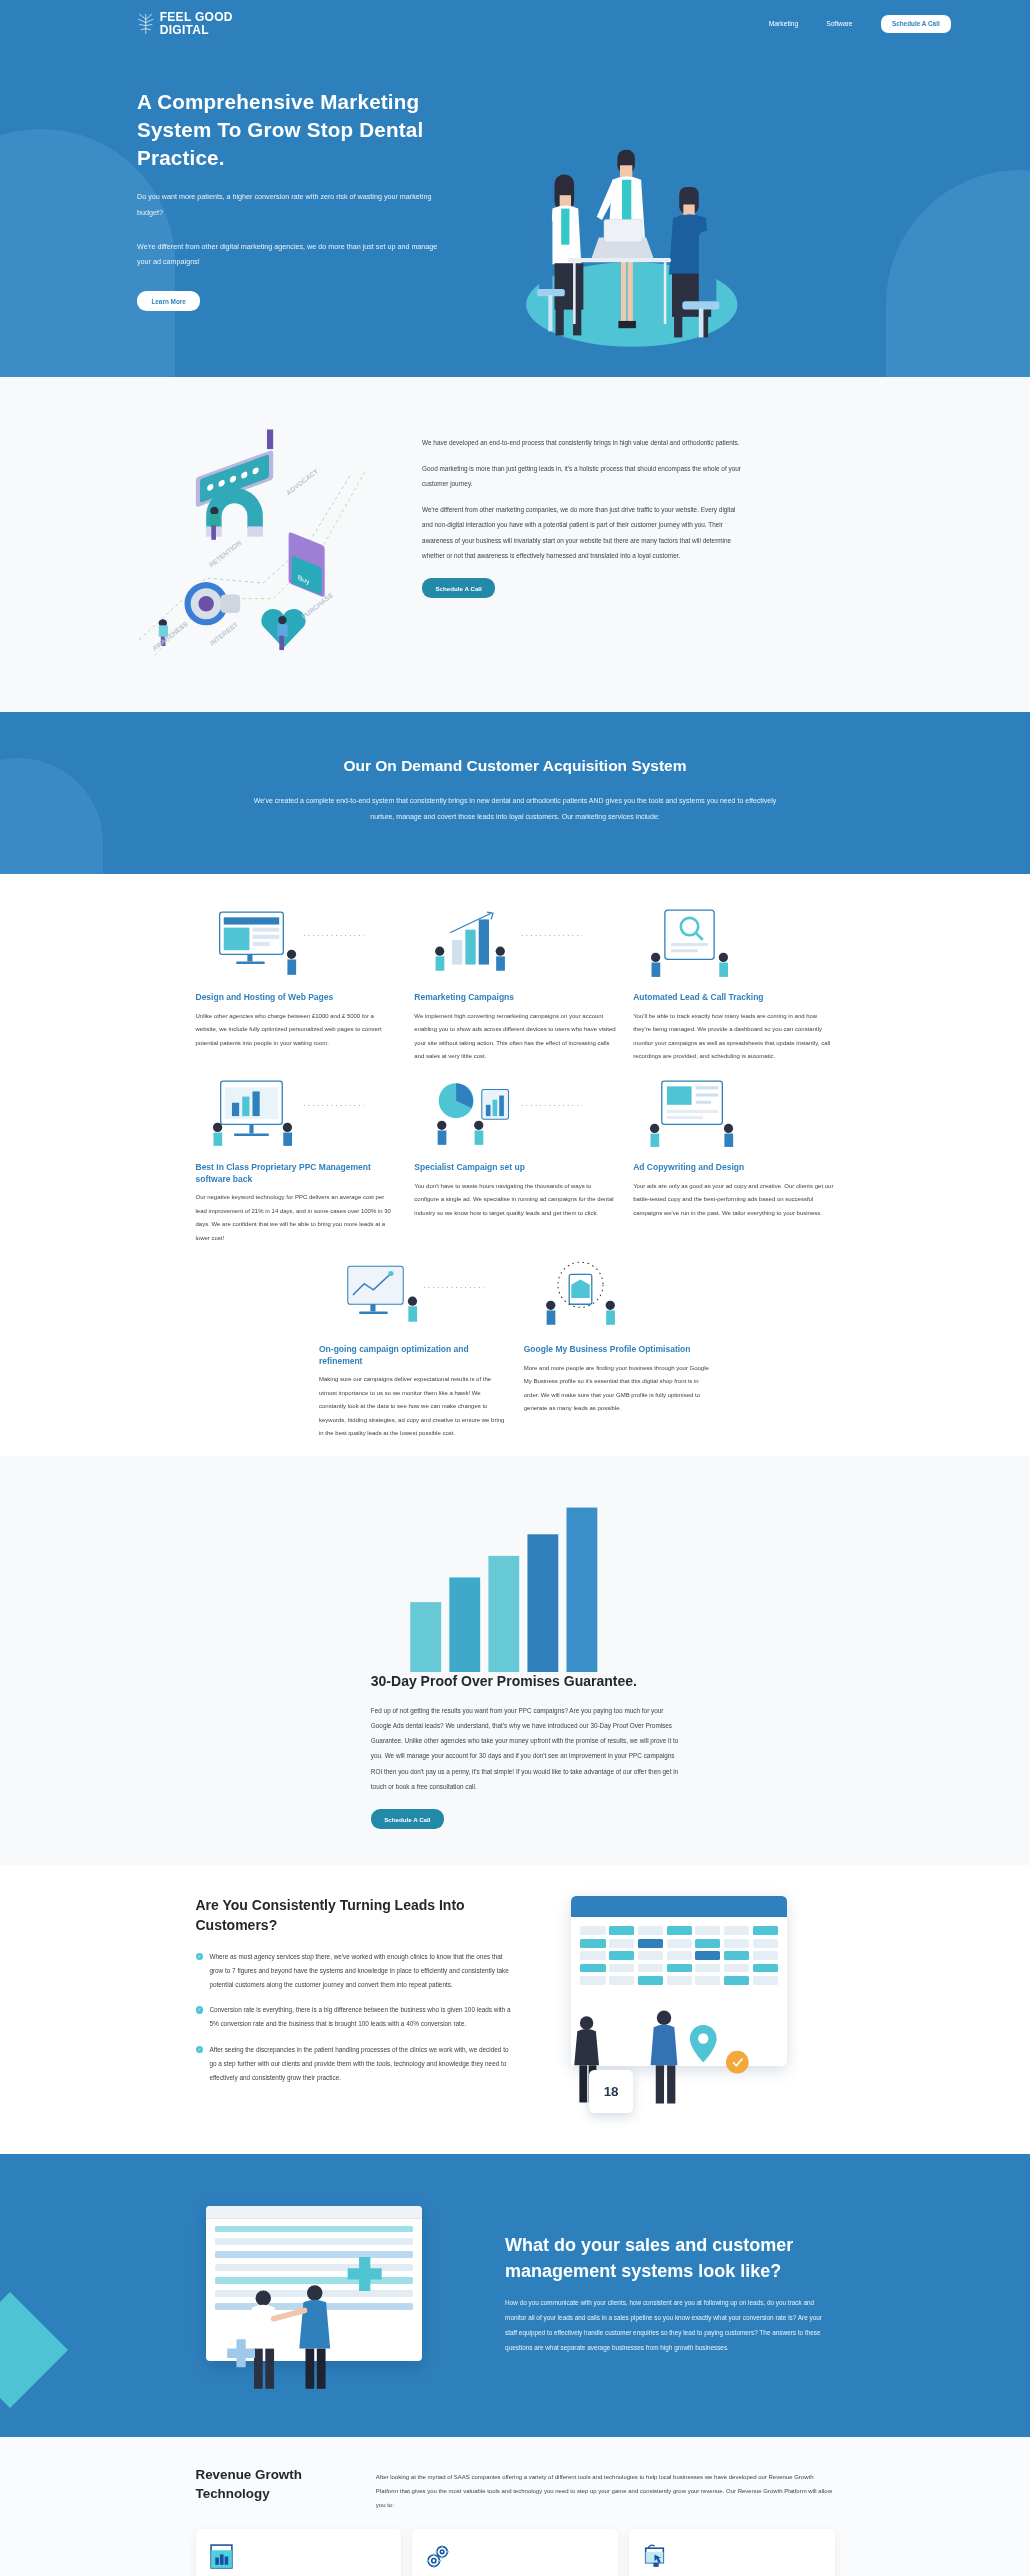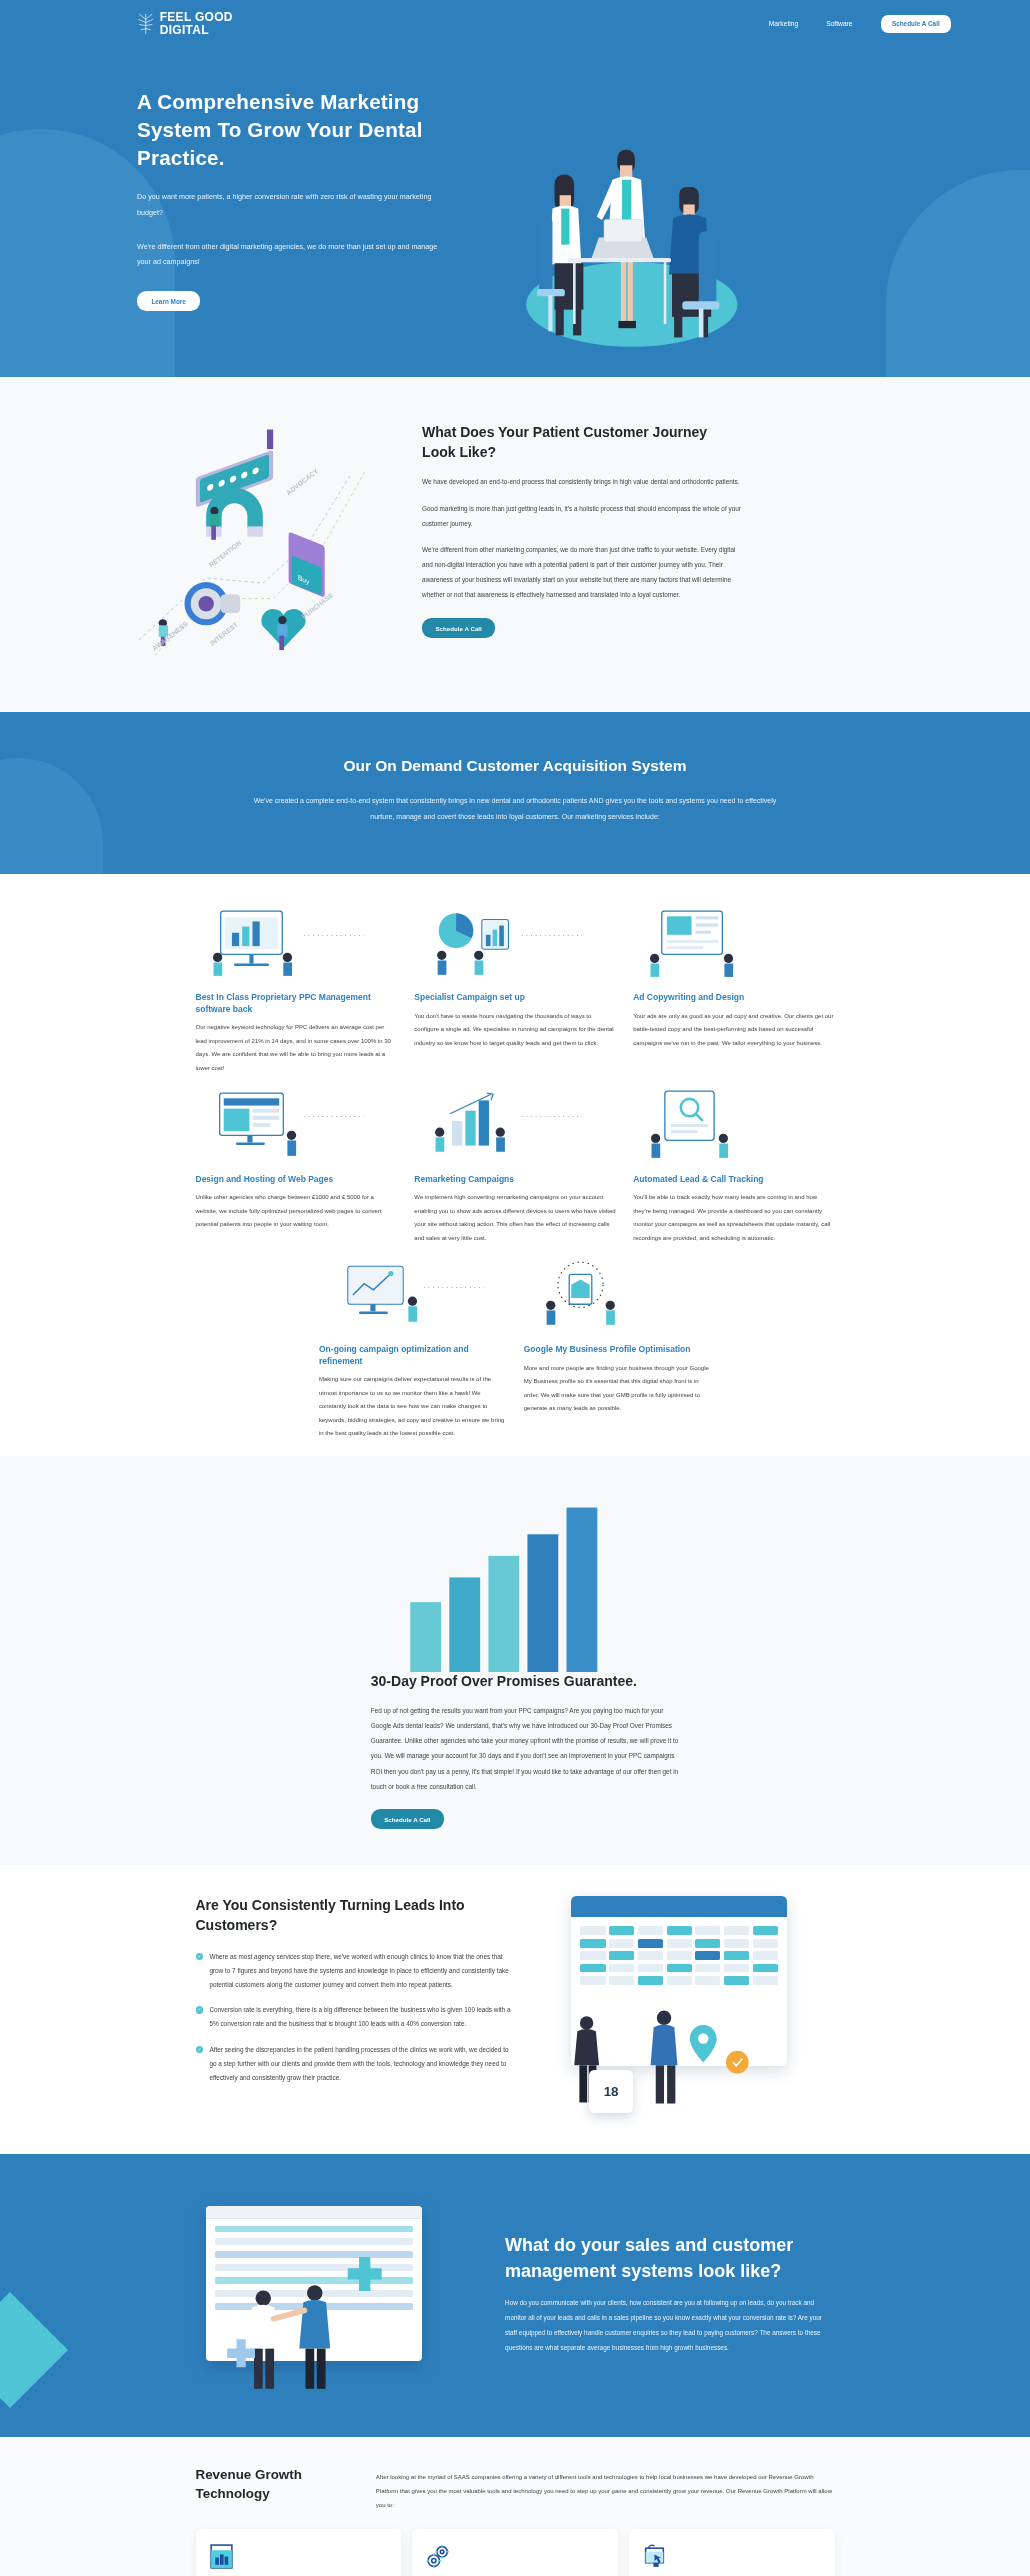--- a/index.html
+++ b/index.html
@@ -144,21 +144,21 @@
       </div>
       <nav class="nav-links">
         <a href="#">Marketing</a>
         <a href="#">Software</a>
         <button class="pill">Schedule A Call</button>
       </nav>
     </div>
 
     <div class="hero-body">
       <div class="hero-left">
-        <h1 class="hero-h1">A Comprehensive Marketing System To Grow Your Dental Practice.</h1>
+        <h1 class="hero-h1">A Comprehensive Marketing System To Grow Stop Dental Practice.</h1>
         <p class="hero-p">Do you want more patients, a higher conversion rate with zero risk of wasting your marketing budget?</p>
         <p class="hero-p">We're different from other digital marketing agencies, we do more than just set up and manage your ad campaigns!</p>
         <button class="btn-white">Learn More</button>
       </div>
 
       <div class="hero-art">
         <svg width="289" height="268" viewBox="0 0 560 520">
           <ellipse cx="300" cy="420" rx="205" ry="82" fill="#4fc4d4"></ellipse>
 
           <rect x="272" y="120" width="34" height="46" rx="16" fill="#2b2b3a"></rect>
@@ -268,37 +268,95 @@
         <g fill="#b9c3d0" font-size="13" font-family="sans-serif" font-weight="bold">
           <text transform="translate(40,462) rotate(-38)">AWARENESS</text>
           <text transform="translate(152,452) rotate(-38)">INTEREST</text>
           <text transform="translate(330,400) rotate(-38)">PURCHASE</text>
           <text transform="translate(150,300) rotate(-38)">RETENTION</text>
           <text transform="translate(300,160) rotate(-38)">ADVOCACY</text>
         </g>
       </svg>
     </div>
     <div class="journey-txt">
-      <h2 class="dark">What Does Your Patient Customer Journey Look Like?</h2>
       <p class="para">We have developed an end-to-end process that consistently brings in high value dental and orthodontic patients.</p>
       <p class="para">Good marketing is more than just getting leads in, it's a holistic process that should encompass the whole of your customer journey.</p>
       <p class="para">We're different from other marketing companies, we do more than just drive traffic to your website. Every digital and non-digital interaction you have with a potential patient is part of their customer journey with you. Their awareness of your business will invariably start on your website but there are many factors that will determine whether or not that awareness is effectively harnessed and translated into a loyal customer.</p>
       <button class="btn-teal">Schedule A Call</button>
     </div>
   </div>
 </section>
 
 <section class="ondemand">
   <h2>Our On Demand Customer Acquisition System</h2>
   <p>We've created a complete end-to-end system that consistently brings in new dental and orthodontic patients AND gives you the tools and systems you need to effectively nurture, manage and covert those leads into loyal customers. Our marketing services include:</p>
   <div class="notch"></div>
 </section>
 
 <section class="services">
   <div class="wrap">
+
+    <div class="srow">
+      <div class="scard">
+        <div class="sicon">
+          <svg width="113" height="77" viewBox="0 0 220 150">
+            <rect x="46" y="16" width="124" height="82" rx="5" fill="#fff" stroke="#2f80bd" stroke-width="2.5"></rect>
+            <rect x="54" y="26" width="108" height="14" fill="#2f80bd"></rect>
+            <rect x="54" y="46" width="50" height="44" fill="#4fc4d4"></rect>
+            <rect x="110" y="46" width="52" height="8" fill="#d9e6f1"></rect>
+            <rect x="110" y="60" width="52" height="8" fill="#d9e6f1"></rect>
+            <rect x="110" y="74" width="34" height="8" fill="#d9e6f1"></rect>
+            <rect x="100" y="98" width="10" height="14" fill="#2f80bd"></rect>
+            <rect x="78" y="112" width="56" height="5" rx="2" fill="#2f80bd"></rect>
+            <circle cx="186" cy="98" r="9" fill="#2c3142"></circle>
+              <rect x="178" y="108" width="17" height="30" fill="#2f80bd"></rect>
+          </svg>
+          <span class="dots-conn" style="left:106px;"></span>
+        </div>
+        <h3>Design and Hosting of Web Pages</h3>
+        <p>Unlike other agencies who charge between £1000 and £ 5000 for a website, we include fully optimized personalized web pages to convert potential patients into people in your waiting room.</p>
+      </div>
+
+      <div class="scard">
+        <div class="sicon">
+          <svg width="113" height="77" viewBox="0 0 220 150">
+            <rect x="74" y="70" width="20" height="48" fill="#cfe0ee"></rect>
+            <rect x="100" y="50" width="20" height="68" fill="#4fc4d4"></rect>
+            <rect x="126" y="30" width="20" height="88" fill="#2f80bd"></rect>
+            <path d="M70 56 L150 18" stroke="#2f80bd" stroke-width="2.5" fill="none"></path>
+            <path d="M142 16 l12 2 l-4 12" stroke="#2f80bd" stroke-width="2.5" fill="none"></path>
+            <circle cx="50" cy="92" r="9" fill="#2c3142"></circle>
+              <rect x="42" y="102" width="17" height="28" fill="#4fc4d4"></rect>
+            <circle cx="168" cy="92" r="9" fill="#2c3142"></circle>
+              <rect x="160" y="102" width="17" height="28" fill="#2f80bd"></rect>
+          </svg>
+          <span class="dots-conn" style="left:106px;"></span>
+        </div>
+        <h3>Remarketing Campaigns</h3>
+        <p>We implement high converting remarketing campaigns on your account enabling you to show ads across different devices to users who have visited your site without taking action. This often has the effect of increasing calls and sales at very little cost.</p>
+      </div>
+
+      <div class="scard">
+        <div class="sicon">
+          <svg width="113" height="77" viewBox="0 0 220 150">
+            <rect x="62" y="12" width="96" height="96" rx="6" fill="#fff" stroke="#2f80bd" stroke-width="2.5"></rect>
+            <circle cx="110" cy="44" r="17" fill="none" stroke="#4fc4d4" stroke-width="5"></circle>
+            <path d="M122 56 l14 14" stroke="#4fc4d4" stroke-width="5"></path>
+            <rect x="74" y="76" width="72" height="6" fill="#d9e6f1"></rect>
+            <rect x="74" y="88" width="52" height="6" fill="#d9e6f1"></rect>
+            <circle cx="44" cy="104" r="9" fill="#2c3142"></circle>
+              <rect x="36" y="114" width="17" height="28" fill="#2f80bd"></rect>
+            <circle cx="176" cy="104" r="9" fill="#2c3142"></circle>
+              <rect x="168" y="114" width="17" height="28" fill="#4fc4d4"></rect>
+          </svg>
+        </div>
+        <h3>Automated Lead &amp; Call Tracking</h3>
+        <p>You'll be able to track exactly how many leads are coming in and how they're being managed. We provide a dashboard so you can constantly monitor your campaigns as well as spreadsheets that update instantly, call recordings are provided, and scheduling is automatic.</p>
+      </div>
+    </div>
 
     <div class="srow">
       <div class="scard">
         <div class="sicon">
           <svg width="113" height="77" viewBox="0 0 220 150">
             <rect x="48" y="14" width="120" height="84" rx="5" fill="#fff" stroke="#2f80bd" stroke-width="2.5"></rect>
             <rect x="56" y="26" width="104" height="62" fill="#e9f3fa"></rect>
             <rect x="70" y="56" width="14" height="26" fill="#2f80bd"></rect>
             <rect x="90" y="44" width="14" height="38" fill="#4fc4d4"></rect>
             <rect x="110" y="34" width="14" height="48" fill="#2f80bd"></rect>
@@ -346,79 +404,20 @@
             <rect x="66" y="70" width="100" height="6" fill="#e3ebf3"></rect>
             <rect x="66" y="82" width="70" height="6" fill="#e3ebf3"></rect>
             <circle cx="42" cy="106" r="9" fill="#2c3142"></circle>
               <rect x="34" y="116" width="17" height="26" fill="#4fc4d4"></rect>
             <circle cx="186" cy="106" r="9" fill="#2c3142"></circle>
               <rect x="178" y="116" width="17" height="26" fill="#2f80bd"></rect>
           </svg>
         </div>
         <h3>Ad Copywriting and Design</h3>
         <p>Your ads are only as good as your ad copy and creative. Our clients get our battle-tested copy and the best-performing ads based on successful campaigns we've run in the past. We tailor everything to your business.</p>
-      </div>
-    </div>
-
-    <div class="srow">
-      <div class="scard">
-        <div class="sicon">
-          <svg width="113" height="77" viewBox="0 0 220 150">
-            <rect x="46" y="16" width="124" height="82" rx="5" fill="#fff" stroke="#2f80bd" stroke-width="2.5"></rect>
-            <rect x="54" y="26" width="108" height="14" fill="#2f80bd"></rect>
-            <rect x="54" y="46" width="50" height="44" fill="#4fc4d4"></rect>
-            <rect x="110" y="46" width="52" height="8" fill="#d9e6f1"></rect>
-            <rect x="110" y="60" width="52" height="8" fill="#d9e6f1"></rect>
-            <rect x="110" y="74" width="34" height="8" fill="#d9e6f1"></rect>
-            <rect x="100" y="98" width="10" height="14" fill="#2f80bd"></rect>
-            <rect x="78" y="112" width="56" height="5" rx="2" fill="#2f80bd"></rect>
-            <circle cx="186" cy="98" r="9" fill="#2c3142"></circle>
-              <rect x="178" y="108" width="17" height="30" fill="#2f80bd"></rect>
-          </svg>
-          <span class="dots-conn" style="left:106px;"></span>
-        </div>
-        <h3>Design and Hosting of Web Pages</h3>
-        <p>Unlike other agencies who charge between £1000 and £ 5000 for a website, we include fully optimized personalized web pages to convert potential patients into people in your waiting room.</p>
-      </div>
-
-      <div class="scard">
-        <div class="sicon">
-          <svg width="113" height="77" viewBox="0 0 220 150">
-            <rect x="74" y="70" width="20" height="48" fill="#cfe0ee"></rect>
-            <rect x="100" y="50" width="20" height="68" fill="#4fc4d4"></rect>
-            <rect x="126" y="30" width="20" height="88" fill="#2f80bd"></rect>
-            <path d="M70 56 L150 18" stroke="#2f80bd" stroke-width="2.5" fill="none"></path>
-            <path d="M142 16 l12 2 l-4 12" stroke="#2f80bd" stroke-width="2.5" fill="none"></path>
-            <circle cx="50" cy="92" r="9" fill="#2c3142"></circle>
-              <rect x="42" y="102" width="17" height="28" fill="#4fc4d4"></rect>
-            <circle cx="168" cy="92" r="9" fill="#2c3142"></circle>
-              <rect x="160" y="102" width="17" height="28" fill="#2f80bd"></rect>
-          </svg>
-          <span class="dots-conn" style="left:106px;"></span>
-        </div>
-        <h3>Remarketing Campaigns</h3>
-        <p>We implement high converting remarketing campaigns on your account enabling you to show ads across different devices to users who have visited your site without taking action. This often has the effect of increasing calls and sales at very little cost.</p>
-      </div>
-
-      <div class="scard">
-        <div class="sicon">
-          <svg width="113" height="77" viewBox="0 0 220 150">
-            <rect x="62" y="12" width="96" height="96" rx="6" fill="#fff" stroke="#2f80bd" stroke-width="2.5"></rect>
-            <circle cx="110" cy="44" r="17" fill="none" stroke="#4fc4d4" stroke-width="5"></circle>
-            <path d="M122 56 l14 14" stroke="#4fc4d4" stroke-width="5"></path>
-            <rect x="74" y="76" width="72" height="6" fill="#d9e6f1"></rect>
-            <rect x="74" y="88" width="52" height="6" fill="#d9e6f1"></rect>
-            <circle cx="44" cy="104" r="9" fill="#2c3142"></circle>
-              <rect x="36" y="114" width="17" height="28" fill="#2f80bd"></rect>
-            <circle cx="176" cy="104" r="9" fill="#2c3142"></circle>
-              <rect x="168" y="114" width="17" height="28" fill="#4fc4d4"></rect>
-          </svg>
-        </div>
-        <h3>Automated Lead &amp; Call Tracking</h3>
-        <p>You'll be able to track exactly how many leads are coming in and how they're being managed. We provide a dashboard so you can constantly monitor your campaigns as well as spreadsheets that update instantly, call recordings are provided, and scheduling is automatic.</p>
       </div>
     </div>
 
     <div class="scard center-2">
       <div style="flex:1">
         <div class="sicon">
           <svg width="113" height="77" viewBox="0 0 220 150">
             <rect x="56" y="20" width="108" height="74" rx="5" fill="#eef4fa" stroke="#2f80bd" stroke-width="2"></rect>
             <path d="M66 76 L88 54 L106 66 L140 34" stroke="#2f80bd" stroke-width="3" fill="none"></path>
             <circle cx="140" cy="34" r="5" fill="#4fc4d4"></circle>

